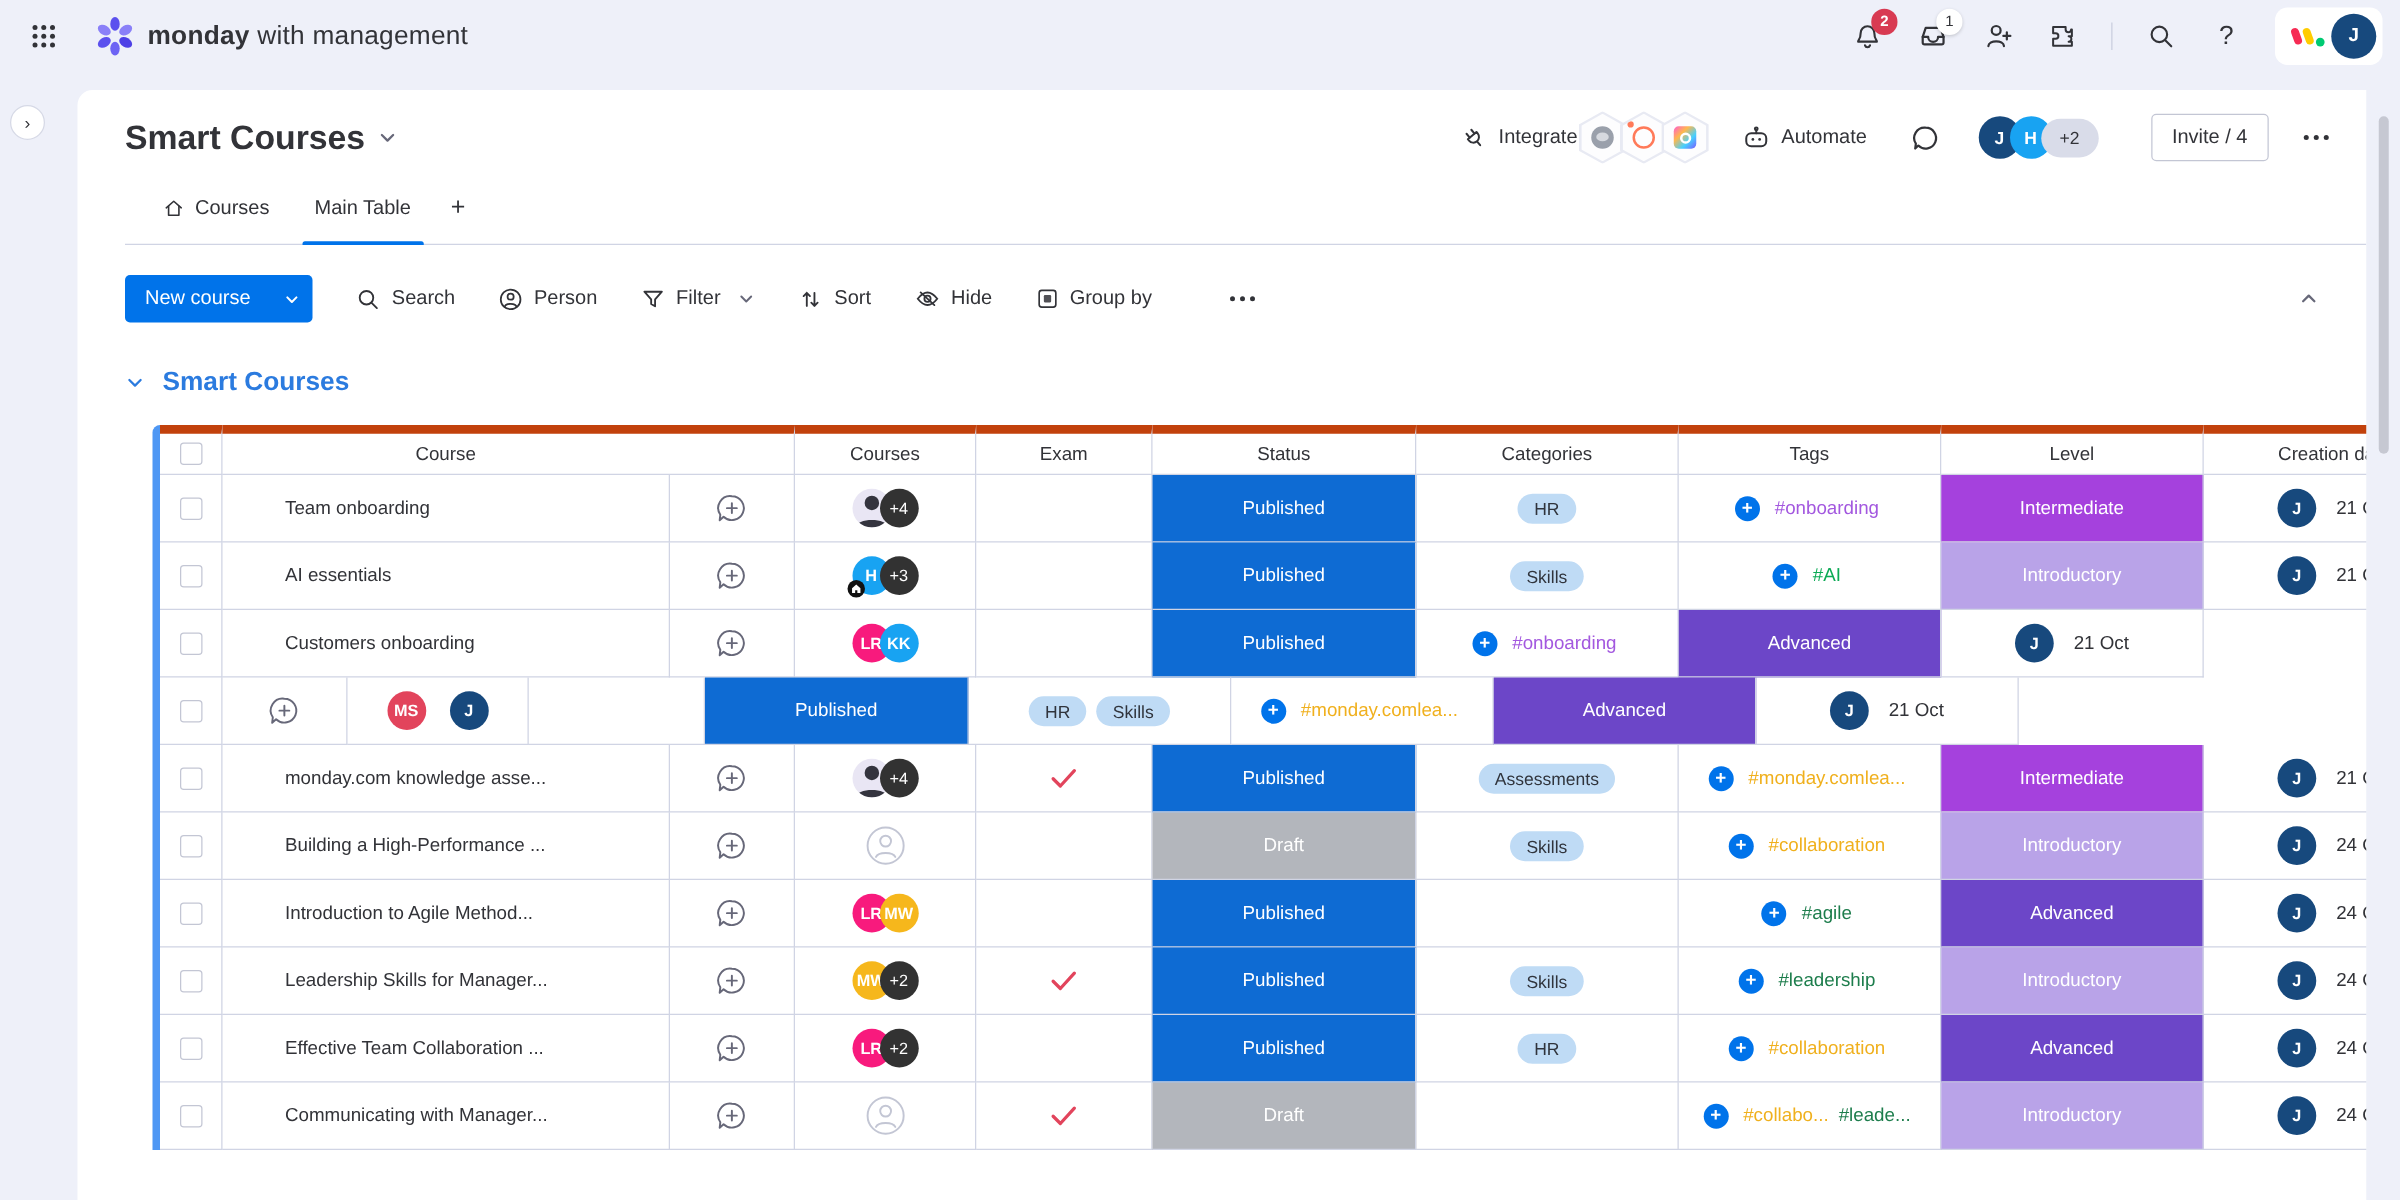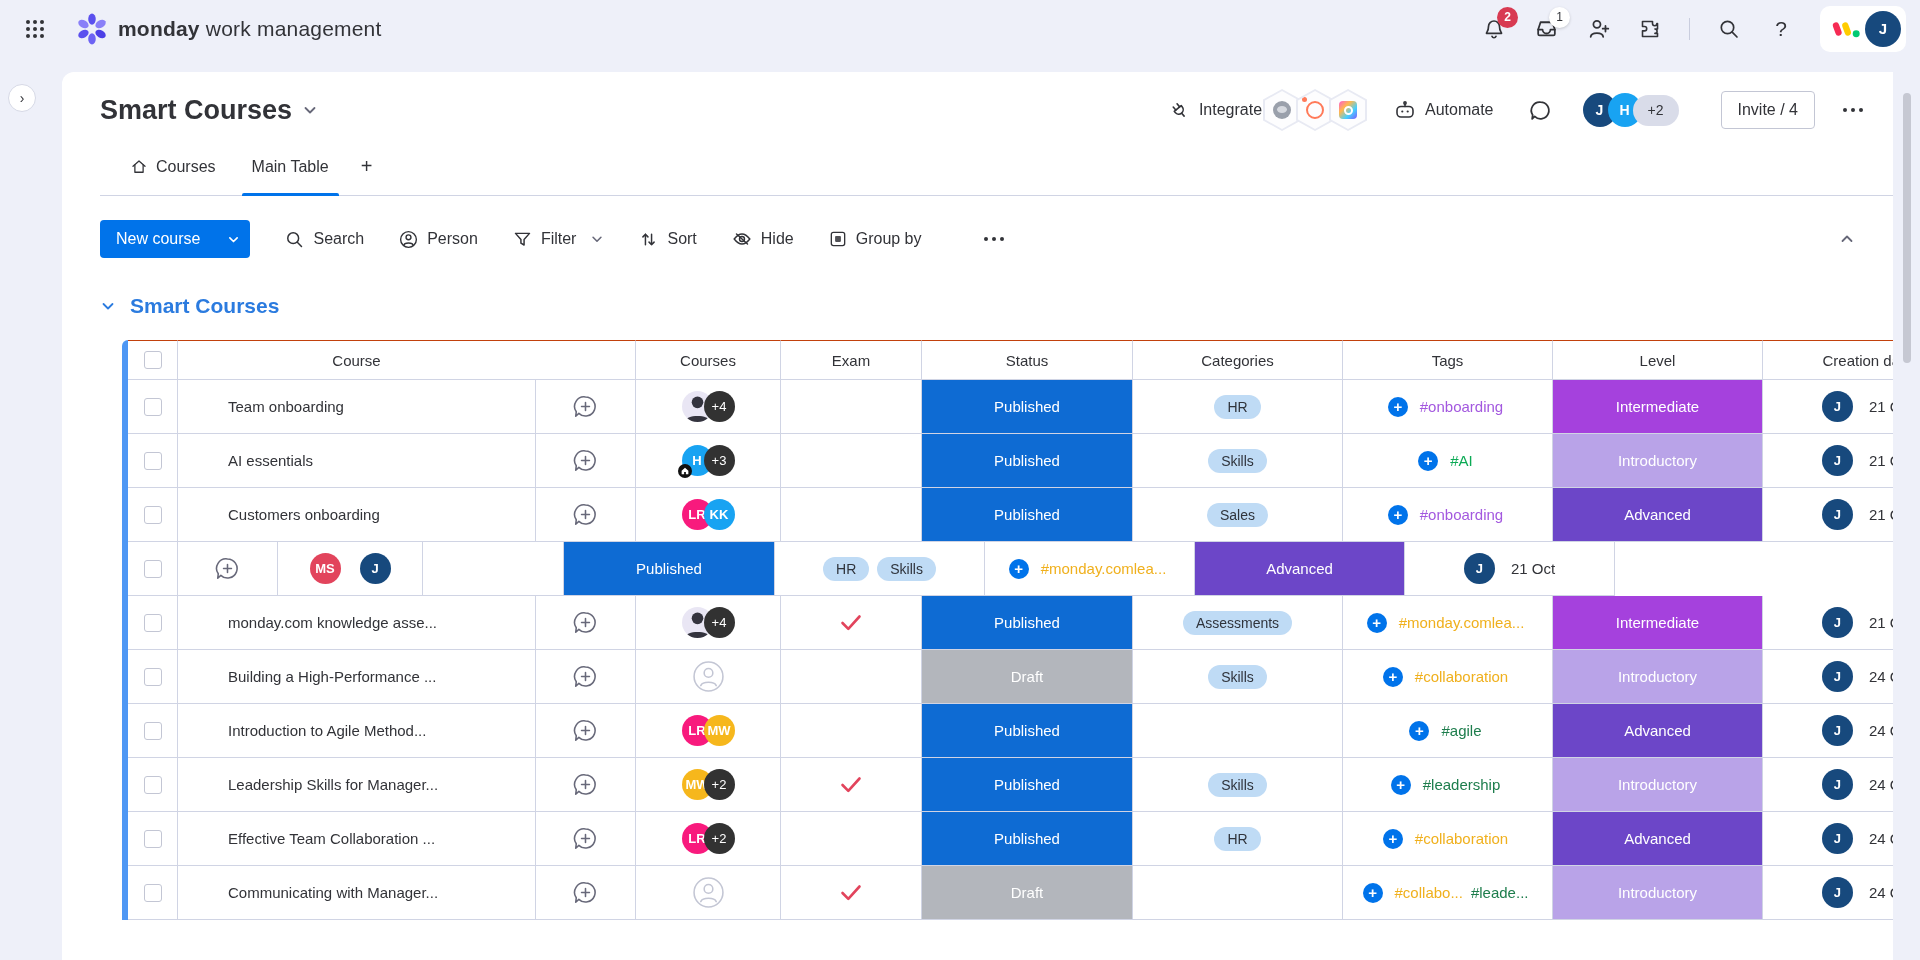--- a/index.html
+++ b/index.html
@@ -69,21 +69,21 @@
   .tool { display:flex; align-items:center; gap:8px; font-size:16px; color:#323338; cursor:pointer; }
   .toolbar-collapse { margin-left:auto; cursor:pointer; }
 
   
   .group-header { margin-top:36px; margin-left:0; display:flex; align-items:center; gap:14px; cursor:pointer; }
   .group-title { font-size:21px; font-weight:700; }
   .table-wrap { position:relative; margin-top:22px; margin-left:22px; width:1771px; }
   .group-bar { position:absolute; left:0; top:0; bottom:0; width:6px; border-radius:6px 0 0 0; }
   .trow { display:flex; margin-left:6px; background:#fff; }
   .tcell { border-right:1px solid #d0d4e4; border-bottom:1px solid #d0d4e4; display:flex; align-items:center; justify-content:center; font-size:15px; position:relative; }
-  .trow.thead .tcell { height:40px; border-top:1px solid #c2410c; color:#323338; }
+  .trow.thead .tcell { height:40px; border-top:7px solid #c2410c; color:#323338; }
   .trow.tbody .tcell { height:54px; }
   .cbx { width:18px; height:18px; border:1px solid #c3c6d4; border-radius:3px; background:#fff; cursor:pointer; }
   .name-cell { justify-content:flex-start; padding-left:50px; }
   .fill-cell { color:#fff; cursor:pointer; }
   .cat-pill { background:#bfdbf5; color:#30343c; border-radius:13px; padding:4px 13px; font-size:14px; margin:0 4px; white-space:nowrap; cursor:pointer; }
   .tag-plus { width:20px; height:20px; border-radius:50%; background:#1c6fdc; color:#fff; font-size:15px; font-weight:700; display:flex; align-items:center; justify-content:center; margin-right:8px; flex:none; cursor:pointer; line-height:0; }
   .tag-lbl { font-size:15px; margin:0 4px; white-space:nowrap; }
   .av { width:31px; height:31px; border-radius:50%; color:#fff; font-size:13px; font-weight:700; display:flex; align-items:center; justify-content:center; position:relative; flex:none; cursor:pointer; }
   .av + .av { margin-left:-9px; }
   .av.more { background:#323232; font-weight:400; }
@@ -114,21 +114,21 @@
         <g>
           <ellipse cx="20" cy="9" rx="4.2" ry="6.2" fill="#5b50ee"></ellipse>
           <ellipse cx="29.5" cy="14.5" rx="4.2" ry="6.2" fill="#8a80f8" transform="rotate(60 29.5 14.5)"></ellipse>
           <ellipse cx="29.5" cy="25.5" rx="4.2" ry="6.2" fill="#4d40e6" transform="rotate(120 29.5 25.5)"></ellipse>
           <ellipse cx="20" cy="31" rx="4.2" ry="6.2" fill="#6d63f4"></ellipse>
           <ellipse cx="10.5" cy="25.5" rx="4.2" ry="6.2" fill="#5b50ee" transform="rotate(60 10.5 25.5)"></ellipse>
           <ellipse cx="10.5" cy="14.5" rx="4.2" ry="6.2" fill="#8a80f8" transform="rotate(120 10.5 14.5)"></ellipse>
         </g>
       </svg>
     </span>
-    <span class="brand-text"><b>monday</b> <span class="rest">work management</span></span>
+    <span class="brand-text"><b>monday</b> <span class="rest">with management</span></span>
   </div>
   <div class="topbar-right">
     <div class="tb-icon">
       <svg width="24" height="24" viewBox="0 0 24 24" fill="none" stroke="#323338" stroke-width="1.7" stroke-linejoin="round" stroke-linecap="round">
         <path d="M12 4a5.5 5.5 0 0 1 5.5 5.5c0 4.8 2 5.3 2 6.8H4.5c0-1.5 2-2 2-6.8A5.5 5.5 0 0 1 12 4Z"></path>
           <path d="M10 19.3a2.1 2.1 0 0 0 4 0"></path>
       </svg>
       <span class="badge red">2</span>
     </div>
     <div class="tb-icon">
@@ -462,23 +462,20 @@
             </svg>
           </span>
         </div>
         <div class="tcell" style="width: 145px; flex: 0 0 auto;">
           <span class="av" style="background: rgb(248, 26, 125);">LR</span>
           <span class="av" style="background: rgb(24, 163, 242);">KK</span>
         </div>
         <div class="tcell" style="width: 141px; flex: 0 0 auto;"></div>
         <div class="tcell fill-cell" style="width: 211px; flex: 0 0 auto; background: rgb(14, 107, 211);">Published</div>
         <div class="tcell" style="width: 210px; flex: 0 0 auto;">
-          <span class="cat-pill">Sales</span>
-        </div>
-        <div class="tcell" style="width: 210px; flex: 0 0 auto;">
           <span class="tag-plus" style="background: rgb(0, 115, 234);">+</span>
           <span class="tag-lbl" style="color: rgb(163, 88, 223);">#onboarding</span>
         </div>
         <div class="tcell fill-cell" style="width: 210px; flex: 0 0 auto; background: rgb(108, 70, 200);">Advanced</div>
         <div class="tcell date-cell" style="width: 210px; flex: 0 0 auto;">
           <span class="mini-av" style="background: rgb(23, 73, 125);">J</span>
           <span>21 Oct</span>
         </div>
       </div>
       <div class="trow tbody">

